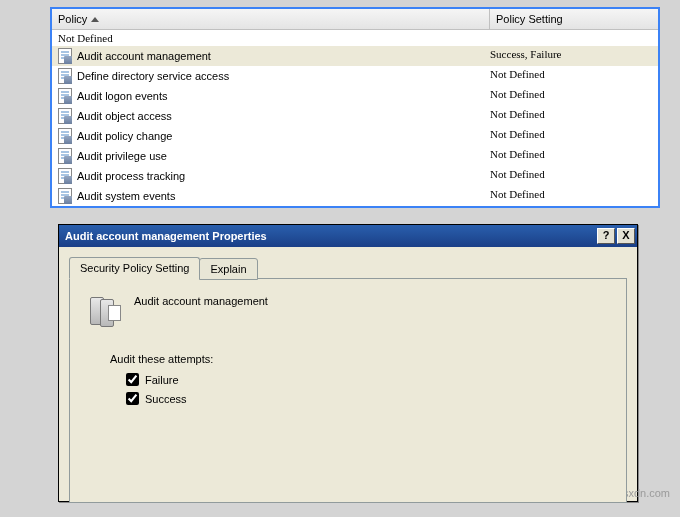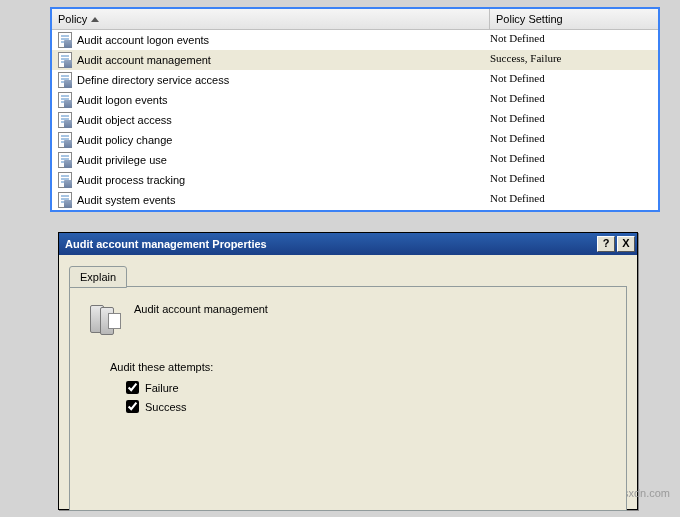--- a/index.html
+++ b/index.html
@@ -75,21 +75,21 @@
     .doc-icon::after {
       content: "";
       position: absolute;
       right: -1px; bottom: -1px;
       width: 8px; height: 8px;
       background: linear-gradient(#94a6c0, #6b7fa0);
       border-radius: 1px;
     }
     .dialog {
       position: absolute;
-      top: 232px;
+      top: 224px;
       left: 58px;
       width: 580px;
       height: 278px;
       background: #ece9d8;
       border: 1px solid #000;
       box-shadow: 1px 1px 0 #888;
     }
     .titlebar {
       background: linear-gradient(#2a5fad, #1a3f87);
       color: #fff;
@@ -205,24 +205,20 @@
     <div class="col-policy">
       <span>Policy</span>
       <span class="sort-arrow"></span>
     </div>
     <div class="col-setting">
       <span>Policy Setting</span>
     </div>
   </div>
   <div class="policy-rows" id="policy-rows">
       <div class="policy-row">
-        <div class="row-name">
-          <span class="doc-icon"></span>
-          <span>Audit account logon events</span>
-        </div>
         <div class="row-setting">Not Defined</div>
       </div>
       <div class="policy-row selected">
         <div class="row-name">
           <span class="doc-icon"></span>
           <span>Audit account management</span>
         </div>
         <div class="row-setting">Success, Failure</div>
       </div>
       <div class="policy-row">
@@ -277,20 +273,21 @@
     </div>
 </div>
 
 <div class="dialog">
   <div class="titlebar">
     <span class="title">Audit account management Properties</span>
     <div class="title-btn">?</div>
     <div class="title-btn">X</div>
   </div>
   <div class="tab-strip">
+    <div class="tab">Security Policy Setting</div>
     <div class="tab inactive">Explain</div>
   </div>
   <div class="tab-body">
     <div class="policy-heading">
       <div class="server-icon">
         <div class="tower t1"></div>
         <div class="tower t2"></div>
         <div class="sheet"></div>
       </div>
       <span>Audit account management</span>

